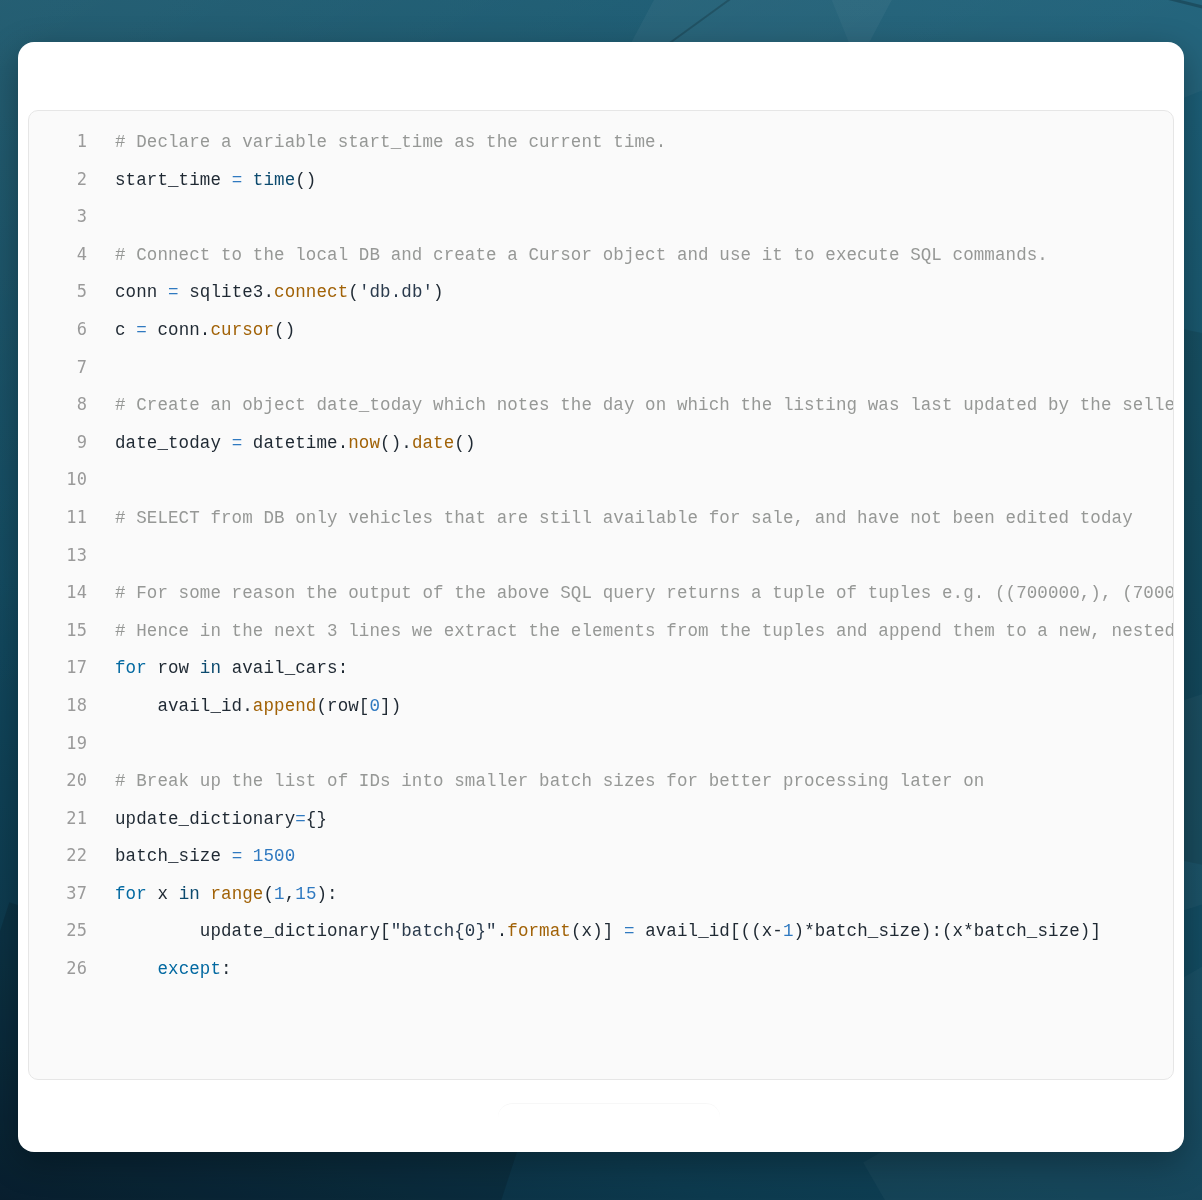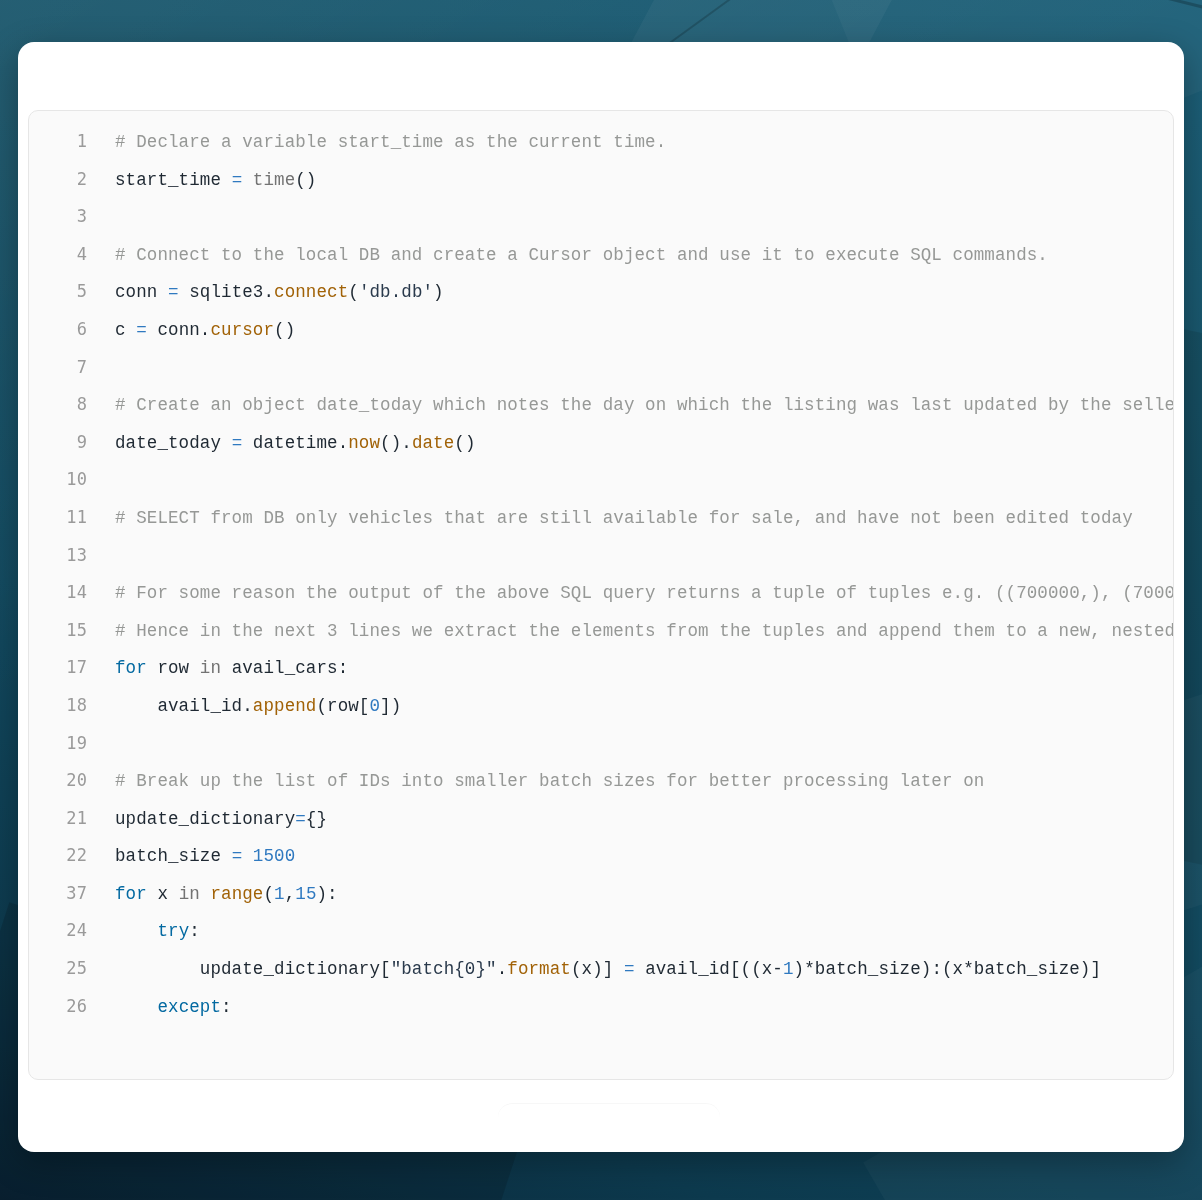--- a/index.html
+++ b/index.html
@@ -95,21 +95,21 @@
     padding-left: 28px;
     color: #24292e;
     white-space: pre;
     overflow: hidden;
     font-family: Liberation Mono, monospace;
   }
 
   
   .t-com { color: #969896; }
   .t-kw  { color: #0369a1; }
-  .t-kw2 { color: #737373; }
+  .t-kw2 { color: #0c4a6e; }
   .t-fn  { color: #a16207; }
   .t-num { color: #2f79c0; }
   .t-op  { color: #2f79c0; }
   .t-str { color: #2a3a4c; }
   .t-pln { color: #1f2933; }
 
   
   #ghost-pill {
     position: absolute;
     left: 480px;
@@ -155,21 +155,20 @@
           <div class="code-line"><span class="ln">13</span><span class="lc"></span></div>
           <div class="code-line"><span class="ln">14</span><span class="lc"><span class="t-com"># For some reason the output of the above SQL query returns a tuple of tuples e.g. ((700000,), (700001,))</span></span></div>
           <div class="code-line"><span class="ln">15</span><span class="lc"><span class="t-com"># Hence in the next 3 lines we extract the elements from the tuples and append them to a new, nested list</span></span></div>
           <div class="code-line"><span class="ln">17</span><span class="lc"><span class="t-kw">for</span><span class="t-pln"> row </span><span class="t-kw2">in</span><span class="t-pln"> avail_cars:</span></span></div>
           <div class="code-line"><span class="ln">18</span><span class="lc"><span class="t-pln">    avail_id.</span><span class="t-fn">append</span><span class="t-pln">(row[</span><span class="t-num">0</span><span class="t-pln">])</span></span></div>
           <div class="code-line"><span class="ln">19</span><span class="lc"></span></div>
           <div class="code-line"><span class="ln">20</span><span class="lc"><span class="t-com"># Break up the list of IDs into smaller batch sizes for better processing later on</span></span></div>
           <div class="code-line"><span class="ln">21</span><span class="lc"><span class="t-pln">update_dictionary</span><span class="t-op">=</span><span class="t-pln">{}</span></span></div>
           <div class="code-line"><span class="ln">22</span><span class="lc"><span class="t-pln">batch_size </span><span class="t-op">=</span><span class="t-pln"> </span><span class="t-num">1500</span></span></div>
           <div class="code-line"><span class="ln">37</span><span class="lc"><span class="t-kw">for</span><span class="t-pln"> x </span><span class="t-kw2">in</span><span class="t-pln"> </span><span class="t-fn">range</span><span class="t-pln">(</span><span class="t-num">1</span><span class="t-pln">,</span><span class="t-num">15</span><span class="t-pln">):</span></span></div>
-          <div class="code-line"><span class="ln">24</span><span class="lc"><span class="t-pln">    </span><span class="t-kw">try</span><span class="t-pln">:</span></span></div>
           <div class="code-line"><span class="ln">25</span><span class="lc"><span class="t-pln">        update_dictionary[</span><span class="t-str">"batch{0}"</span><span class="t-pln">.</span><span class="t-fn">format</span><span class="t-pln">(x)] </span><span class="t-op">=</span><span class="t-pln"> avail_id[((x-</span><span class="t-num">1</span><span class="t-pln">)*batch_size):(x*batch_size)]</span></span></div>
           <div class="code-line"><span class="ln">26</span><span class="lc"><span class="t-pln">    </span><span class="t-kw">except</span><span class="t-pln">:</span></span></div>
         </div>
     </div>
 
     <div id="ghost-pill"></div>
 
   </div>
 </div>
 

